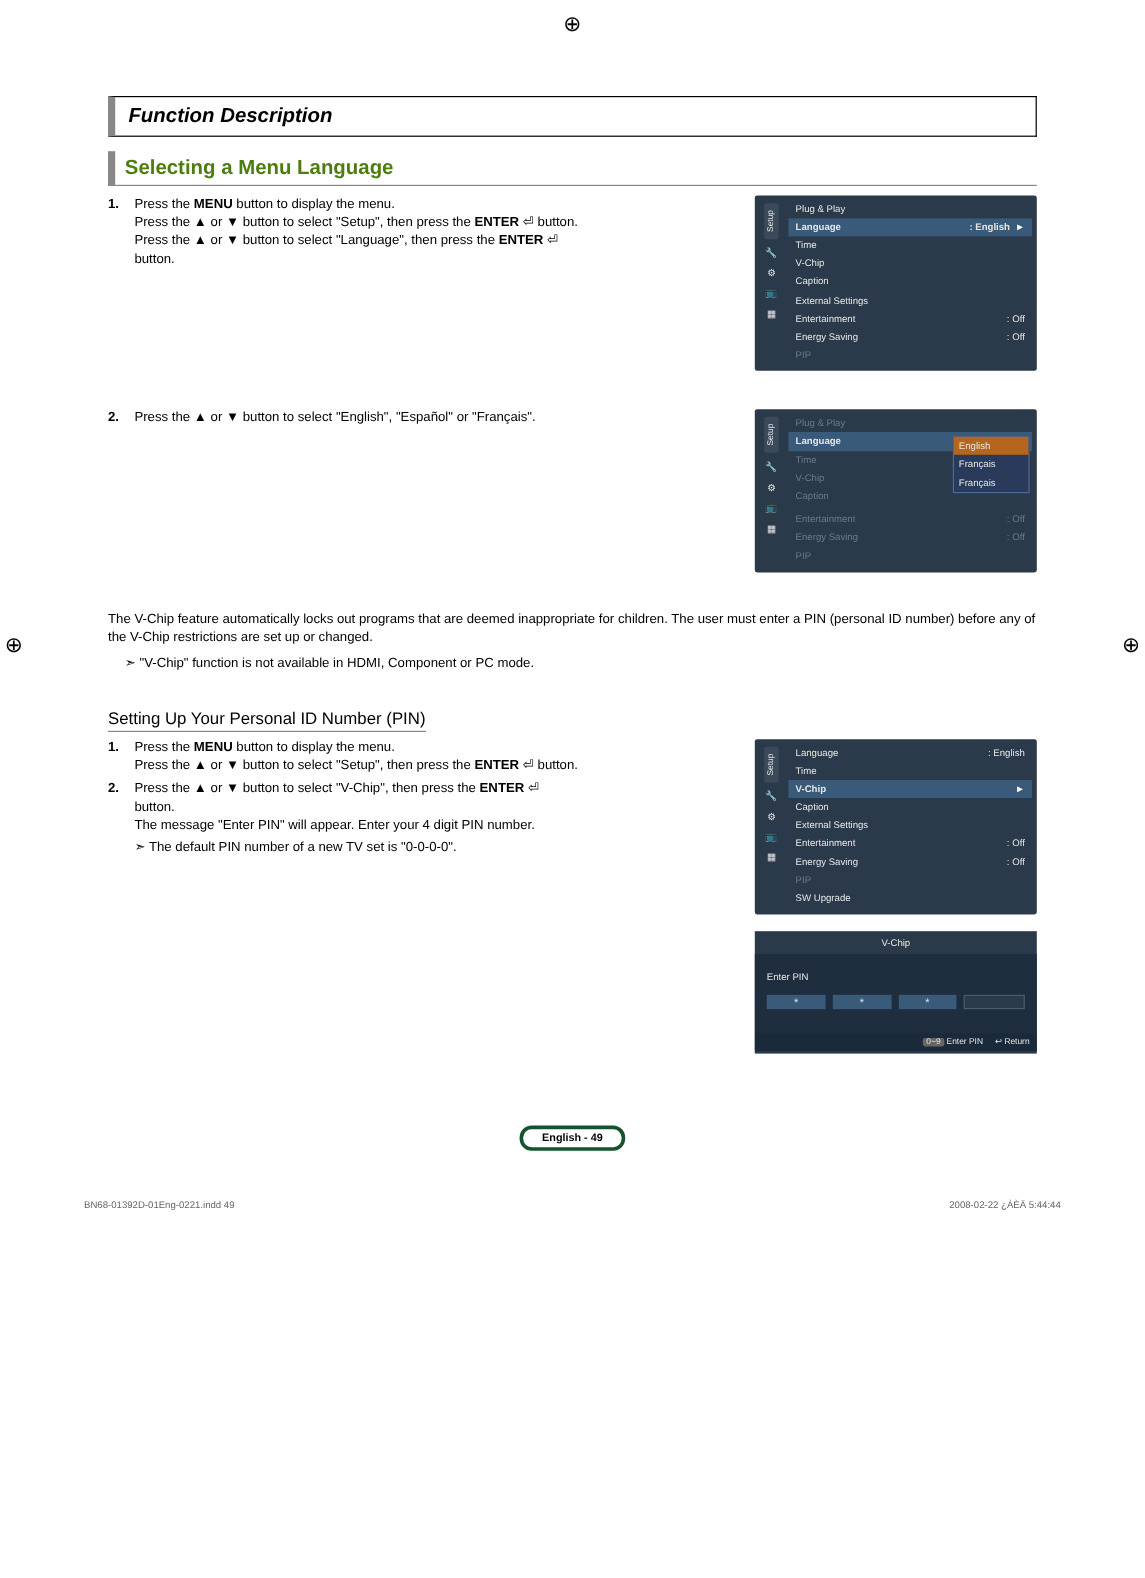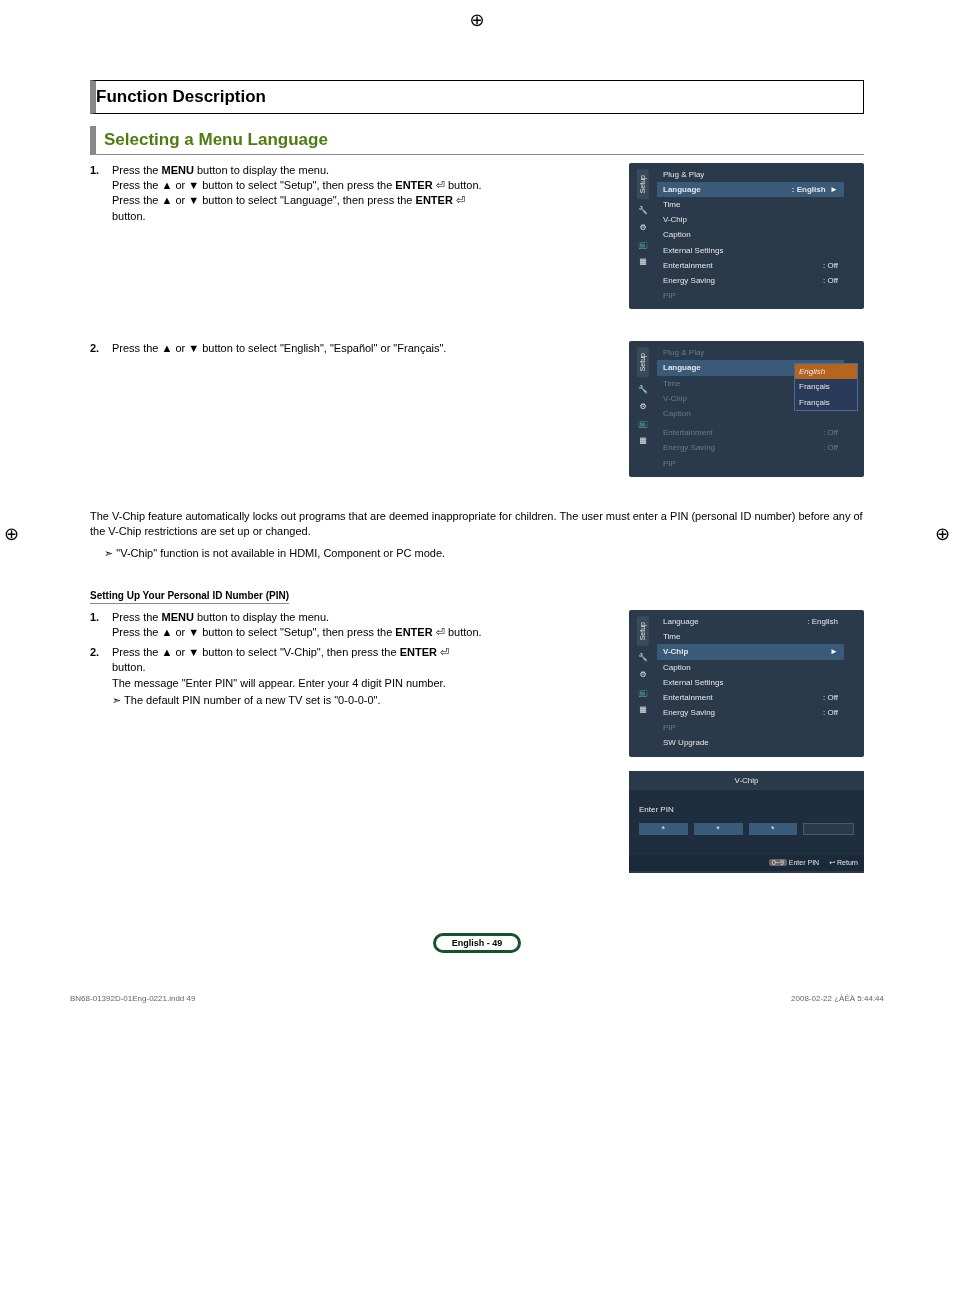--- a/index.html
+++ b/index.html
@@ -16,25 +16,26 @@
   }
   .crop-mark { position: absolute; color: #000; font-size: 18px; }
   .crop-top { top: 8px; left: 50%; transform: translateX(-50%); }
   .reg-left { position: absolute; left: 4px; top: 50%; font-size: 18px; }
   .reg-right { position: absolute; right: 4px; top: 50%; font-size: 18px; }
 
   .content { padding: 40px 30px 0 30px; }
 
   .section-bar {
     border: 1px solid #000;
-    padding: 4px 0;
+    padding: 4px 11px;
     font-size: 17px;
     font-weight: bold;
     margin-bottom: 12px;
     border-left: 6px solid #888;
+    font-style: italic;
   }
   .subsection-bar {
     border-bottom: 1px solid #888;
     border-left: 6px solid #888;
     padding: 2px 8px;
     font-size: 17px;
     font-weight: bold;
     color: #4d7c0f;
     margin-bottom: 8px;
     margin-left: 0;
@@ -67,41 +68,41 @@
     padding: 4px 0;
   }
   .osd-setup-tab {
     writing-mode: vertical-rl;
     transform: rotate(180deg);
     font-size: 7px;
     background: #3a4a5a;
     padding: 6px 1px;
     border-radius: 2px;
   }
-  .osd-list { flex: 1; padding: 2px 20px 4px 0; }
+  .osd-list { flex: 1; padding: 2px 4px 4px 0; }
   .osd-row {
     display: flex;
     justify-content: space-between;
     padding: 2px 6px;
     border-bottom: 0;
   }
   .osd-row.selected { background: #3a5a7a; font-weight: bold; }
   .osd-row.dim span { color: #6a7a8a; }
   .osd-arrow { color: #fff; }
   .osd-dropdown {
     position: absolute;
     right: 6px;
     top: 22px;
     background: #2a3a5a;
     border: 1px solid #4a6a9a;
     width: 64px;
     font-size: 8px;
   }
   .osd-dropdown div { padding: 2px 4px; }
-  .osd-dropdown .sel { background: #b5651d; font-style: italic; }
+  .osd-dropdown .sel { background: #b5651d; }
 
   .pin-panel {
     width: 235px;
     background: #2a3a4a;
     color: #e6e6e6;
     font-size: 8px;
     padding-bottom: 2px;
   }
   .pin-title { text-align: center; padding: 4px 0; }
   .pin-body { background: #1e2e3e; padding: 14px 10px 20px 10px; }
@@ -123,25 +124,25 @@
     padding: 3px 6px;
     font-size: 7px;
     background: #1a2a3a;
   }
   .pin-badge { background: #666; border-radius: 2px; padding: 0 3px; }
 
   .para { margin: 4px 0 6px 0; }
   .note-line { margin-left: 14px; }
   .note-line::before { content: "➣ "; }
   .sub-heading {
-    font-weight: bold;
+    font-weight: normal;
     border-bottom: 1px solid #888;
     display: inline-block;
     margin: 28px 0 6px 0;
-    font-size: 10px;
+    font-size: 14px;
   }
 
   .page-footer { text-align: center; margin-top: 60px; }
   .page-footer-pill {
     display: inline-block;
     border: 3px solid #14532d;
     border-radius: 10px;
     padding: 1px 16px;
     font-size: 9px;
     font-weight: bold;

